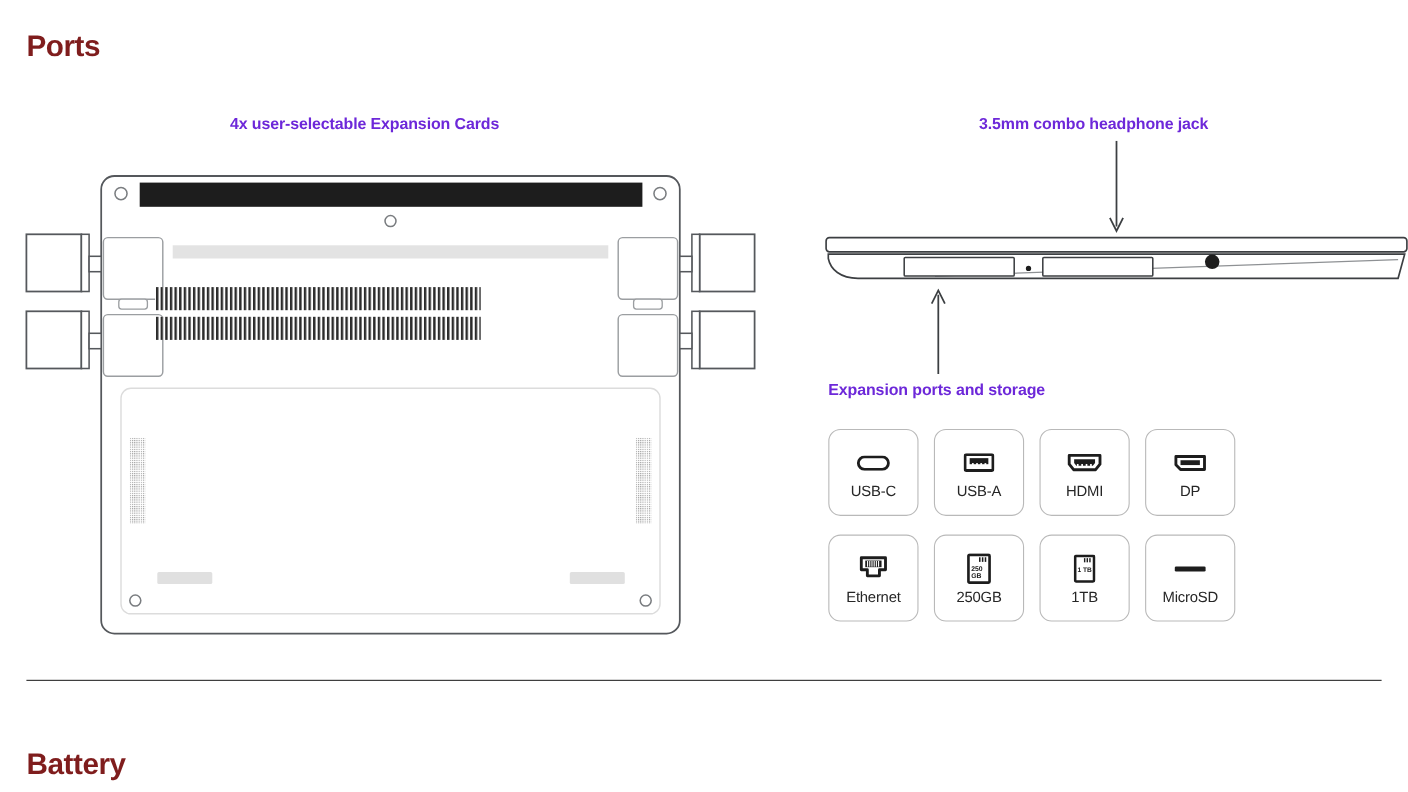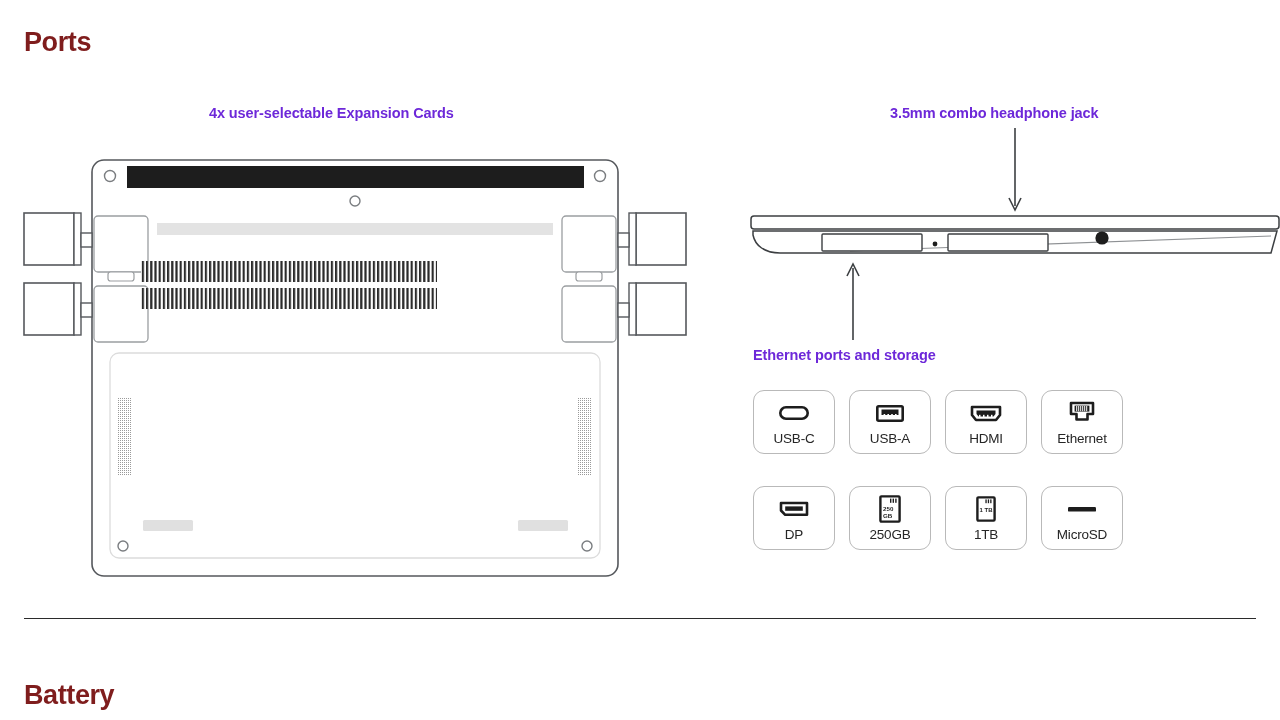--- a/index.html
+++ b/index.html
@@ -82,21 +82,21 @@
     top: 390px;
     width: 380px;
     display: grid;
     grid-template-columns: repeat(4, 82px);
     grid-auto-rows: 82px;
     column-gap: 14px;
     row-gap: 14px;
   }
   .port-card {
     width: 82px;
-    height: 64px;
+    height: 79px;
     border: 1.4px solid #b9b9b9;
     border-radius: 11px;
     background: #fff;
     display: flex;
     flex-direction: column;
     align-items: center;
     justify-content: center;
     box-sizing: border-box;
   }
   .port-card .icon-wrap {
@@ -117,21 +117,21 @@
 <body>
 
 <div class="page">
 
   <div class="section-title" id="ports-title">Ports</div>
 
   <div class="caption" id="caption-expansion">4x user-selectable Expansion Cards</div>
 
   <div class="caption" id="caption-jack">3.5mm combo headphone jack</div>
 
-  <div class="caption" id="caption-available">Ethernet ports and storage</div>
+  <div class="caption" id="caption-available">Expansion ports and storage</div>
 
   <svg id="laptop-bottom" viewBox="0 0 680 420">
 
     <rect x="72" y="2" width="526" height="416" rx="12" ry="12" fill="#ffffff" stroke="#55585c" stroke-width="1.6"></rect>
 
     <rect x="107" y="8" width="457" height="22" fill="#1d1d1d"></rect>
 
     <circle cx="90" cy="18" r="5.5" fill="#fff" stroke="#7a7d80" stroke-width="1.4"></circle>
     <circle cx="580" cy="18" r="5.5" fill="#fff" stroke="#7a7d80" stroke-width="1.4"></circle>
 
@@ -259,46 +259,46 @@
           <rect x="13" y="9.8" width="1.5" height="2.4" fill="#ffffff"></rect>
           <rect x="17" y="9.8" width="1.5" height="2.4" fill="#ffffff"></rect>
           <rect x="21" y="9.8" width="1.5" height="2.4" fill="#ffffff"></rect>
         </svg>
       </div>
       <div class="port-label">HDMI</div>
     </div>
 
     <div class="port-card">
       <div class="icon-wrap">
+        <svg width="30" height="16" viewBox="0 0 30 16">
+          <path d="M2 2 H28 V13.8 H6.2 L2 9.5 Z" fill="#ffffff" stroke="#1d1d1d" stroke-width="2.6" stroke-linejoin="round"></path>
+          <rect x="6.2" y="5.4" width="17.6" height="4.4" fill="#1d1d1d"></rect>
+        </svg>
+      </div>
+      <div class="port-label">DP</div>
+    </div>
+
+    <div class="port-card">
+      <div class="icon-wrap">
         <svg width="26" height="24" viewBox="0 0 26 24">
           <path d="M2 2 H24 V13 H18.5 V18.5 H7.5 V13 H2 Z" fill="#ffffff" stroke="#1d1d1d" stroke-width="2.6" stroke-linejoin="round"></path>
           <rect x="5.6" y="4.6" width="14.8" height="6" fill="#1d1d1d"></rect>
           <rect x="7.2" y="5" width="1" height="5.2" fill="#ffffff"></rect>
           <rect x="9.2" y="5" width="1" height="5.2" fill="#ffffff"></rect>
           <rect x="11.2" y="5" width="1" height="5.2" fill="#ffffff"></rect>
           <rect x="13.2" y="5" width="1" height="5.2" fill="#ffffff"></rect>
           <rect x="15.2" y="5" width="1" height="5.2" fill="#ffffff"></rect>
           <rect x="17.2" y="5" width="1" height="5.2" fill="#ffffff"></rect>
         </svg>
       </div>
       <div class="port-label">Ethernet</div>
     </div>
 
     <div class="port-card">
       <div class="icon-wrap">
-        <svg width="30" height="16" viewBox="0 0 30 16">
-          <path d="M2 2 H28 V13.8 H6.2 L2 9.5 Z" fill="#ffffff" stroke="#1d1d1d" stroke-width="2.6" stroke-linejoin="round"></path>
-          <rect x="6.2" y="5.4" width="17.6" height="4.4" fill="#1d1d1d"></rect>
-        </svg>
-      </div>
-      <div class="port-label">DP</div>
-    </div>
-
-    <div class="port-card">
-      <div class="icon-wrap">
         <svg width="22" height="28" viewBox="0 0 22 28">
           <rect x="1.4" y="1.4" width="19.2" height="25.2" rx="1" fill="#ffffff" stroke="#1d1d1d" stroke-width="2.4"></rect>
           <rect x="11" y="3.6" width="1.4" height="4.2" fill="#1d1d1d"></rect>
           <rect x="13.6" y="3.6" width="1.4" height="4.2" fill="#1d1d1d"></rect>
           <rect x="16.2" y="3.6" width="1.4" height="4.2" fill="#1d1d1d"></rect>
           <text x="4" y="16.4" font-family="Liberation Sans, sans-serif" font-size="6.2" font-weight="bold" fill="#1d1d1d">250</text>
           <text x="4" y="22.6" font-family="Liberation Sans, sans-serif" font-size="6.2" font-weight="bold" fill="#1d1d1d">GB</text>
         </svg>
       </div>
       <div class="port-label">250GB</div>

